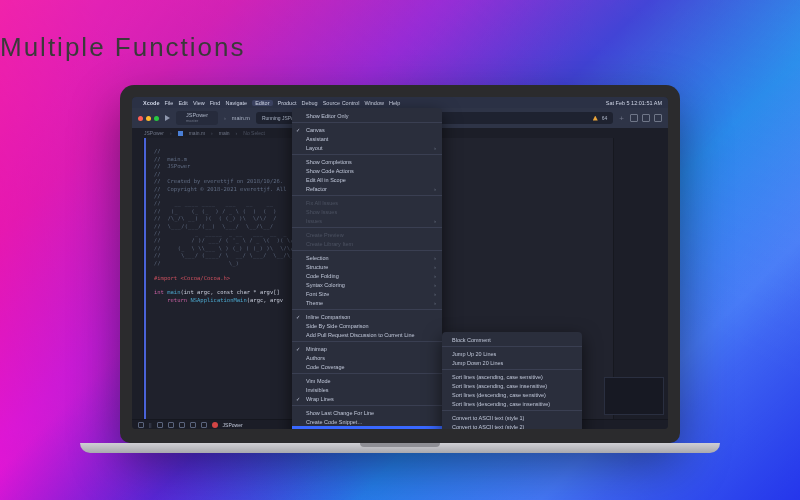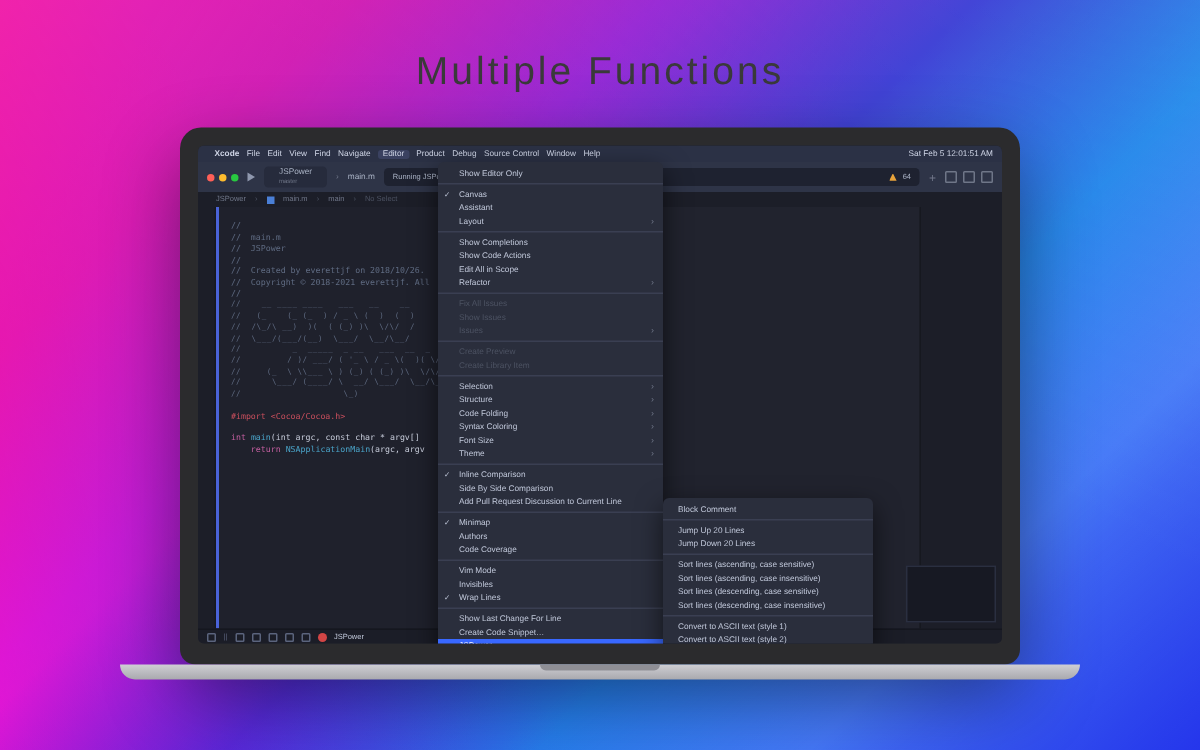--- a/index.html
+++ b/index.html
@@ -24,21 +24,21 @@
   .bg{position:absolute;inset:0;background:
       linear-gradient(135deg,#e83b8f 0%,#c72d9f 18%,#8a2fcf 34%,#3d3fd3 50%,#2b8be6 66%,#5a8ef3 80%,#3b4ece 100%);
   }
   .bg::before{content:"";position:absolute;inset:0;
     background:
       linear-gradient(210deg,rgba(255,255,255,.12) 0%,transparent 40%),
       linear-gradient(60deg,rgba(235,50,140,.9) 0%,transparent 35%),
       linear-gradient(320deg,rgba(70,80,220,.85) 0%,transparent 50%),
       linear-gradient(120deg,rgba(180,50,190,.6) 10%,transparent 55%);
     mix-blend-mode:overlay}
-  .title{position:absolute;left:0;right:0;top:32px;text-align:center;font-size:26px;letter-spacing:2px;color:var(--title);font-weight:300}
+  .title{position:absolute;left:0;right:0;top:32px;text-align:left;font-size:26px;letter-spacing:2px;color:var(--title);font-weight:300}
   
   .laptop{position:absolute;left:50%;top:85px;transform:translateX(-50%);width:560px}
   .lid{background:var(--bezel);border-radius:14px 14px 10px 10px;padding:12px 12px 14px 12px;box-shadow:0 20px 50px rgba(0,0,0,.45)}
   .screen{background:var(--screen);height:332px;border-radius:4px;position:relative;overflow:hidden;color:var(--text);}
   .base{height:10px;background:linear-gradient(#cfcfd4,#a9a9ae);border-radius:0 0 14px 14px;margin:0 -40px;position:relative}
   .base::after{content:"";position:absolute;left:50%;transform:translateX(-50%);top:0;width:80px;height:4px;border-radius:0 0 6px 6px;background:#8f8f95}
   .baselabel{position:absolute;left:50%;transform:translateX(-50%);bottom:4px;font-size:5px;letter-spacing:1px;color:#727278}
   
   .macbar{height:11px;background:var(--menubar);display:flex;align-items:center;padding:0 6px;font-size:5.5px;color:#cfd5e6;gap:5px}
   .macbar .apple{font-size:6px}

